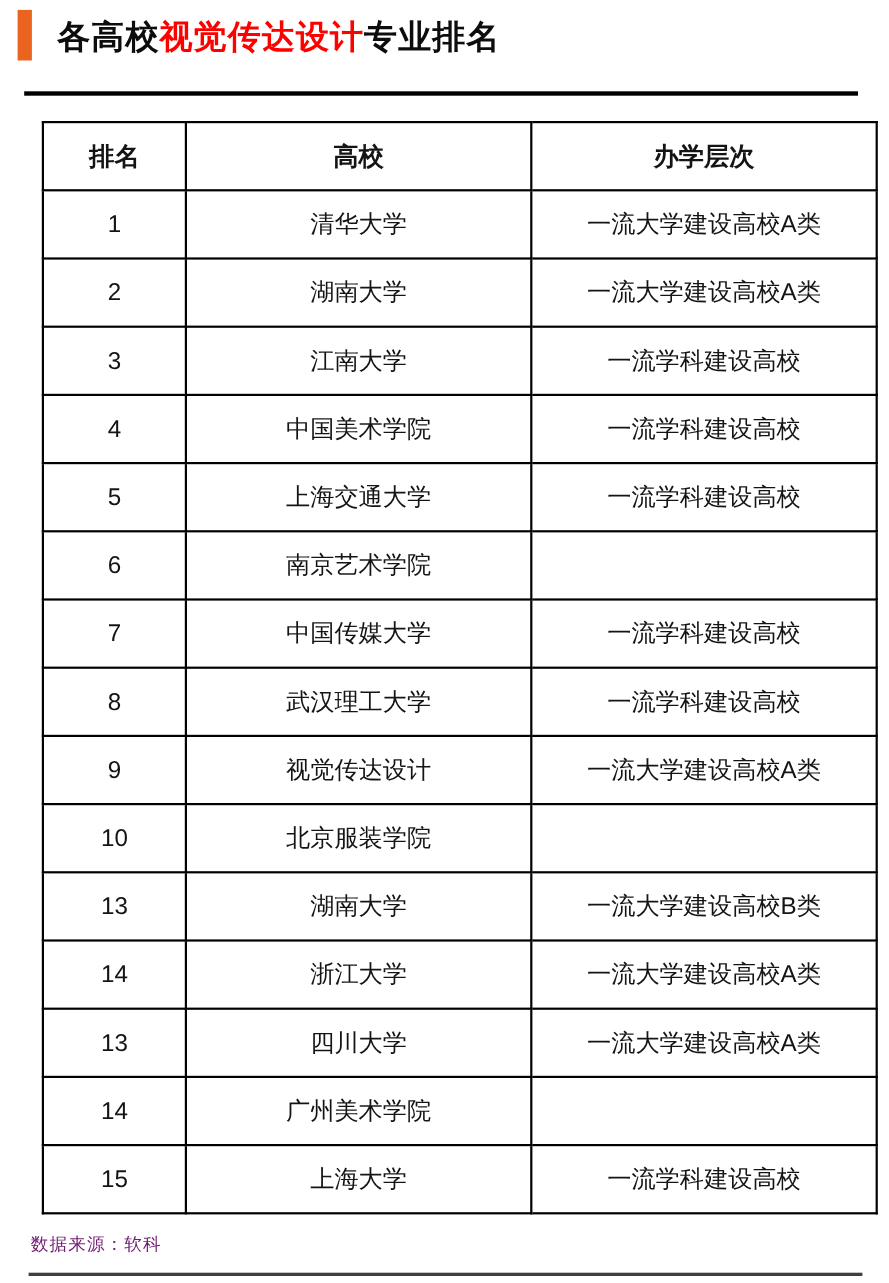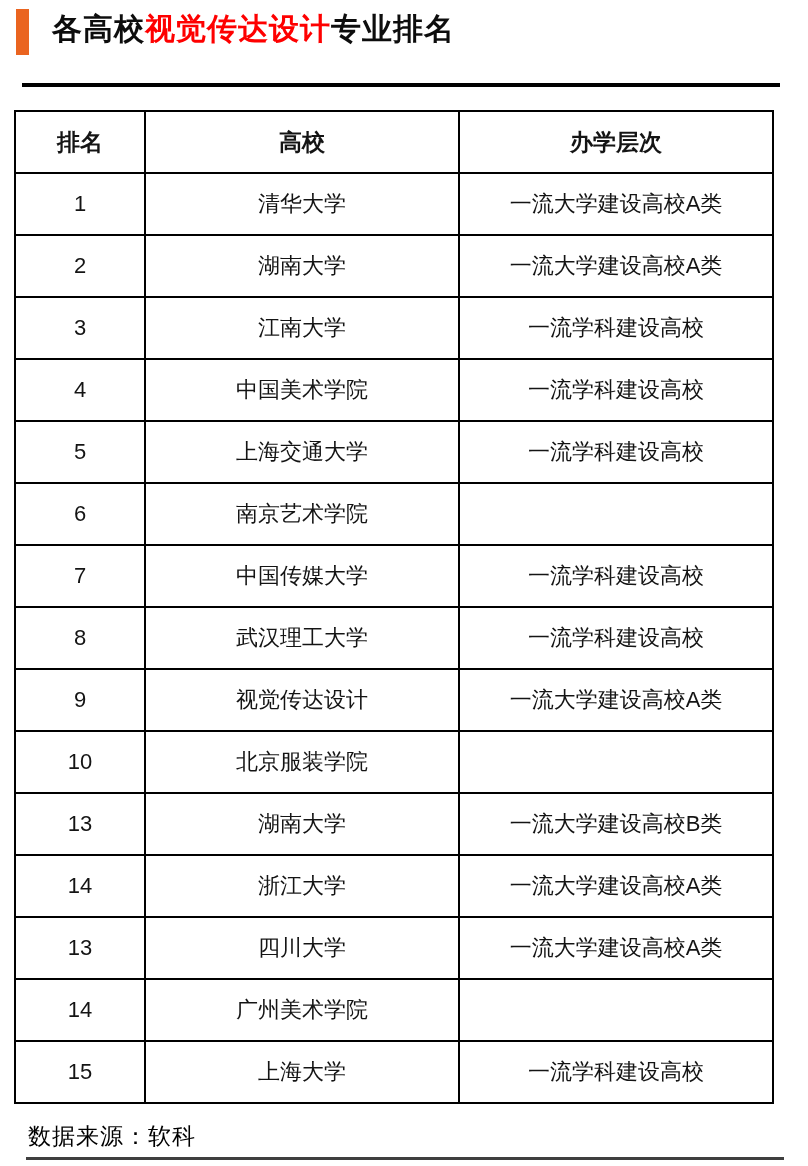--- a/index.html
+++ b/index.html
@@ -10,21 +10,21 @@
   }
   .page {
     position: relative;
     width: 808px; height: 1166px;
     background: #ffffff;
     overflow: hidden;
   }
   .title-row {
     position: absolute;
     top: 9px; left: 16px;
-    display: flex; align-items: flex-start;
+    display: flex; align-items: flex-end;
   }
   .accent-bar {
     width: 13px; height: 46px;
     background: #EA6420;
     margin-right: 23px;
     flex: 0 0 auto;
   }
   .title {
     font-size: 30px;
     font-weight: bold;
@@ -34,21 +34,21 @@
   }
   .title .hl { color: #FE0000; }
   .divider {
     position: absolute;
     top: 83px; left: 22px;
     width: 758px; height: 4px;
     background: #000000;
   }
   table.rank-table {
     position: absolute;
-    top: 110px; left: 14px;
+    top: 110px; left: 38px;
     width: 758px;
     border-collapse: collapse;
     table-layout: fixed;
     padding-left: 28px;
   }
   .rank-table col.c1 { width: 130px; }
   .rank-table col.c2 { width: 314px; }
   .rank-table col.c3 { width: 314px; }
   .rank-table th, .rank-table td {
     border: 2px solid #000000;
@@ -57,22 +57,22 @@
     vertical-align: middle;
     font-size: 22px;
     color: #141414;
     overflow: hidden;
     white-space: nowrap;
   }
   .rank-table th { font-weight: bold; font-size: 23px; }
   .source {
     position: absolute;
     left: 28px; top: 1121px;
-    font-size: 23px;
-    color: #000000;
+    font-size: 16px;
+    color: #701a75;
     letter-spacing: 1px;
   }
   .bottom-line {
     position: absolute;
     left: 26px; top: 1157px;
     width: 758px; height: 3px;
     background: #3f3f3f;
   }
 </style>
 </head>

